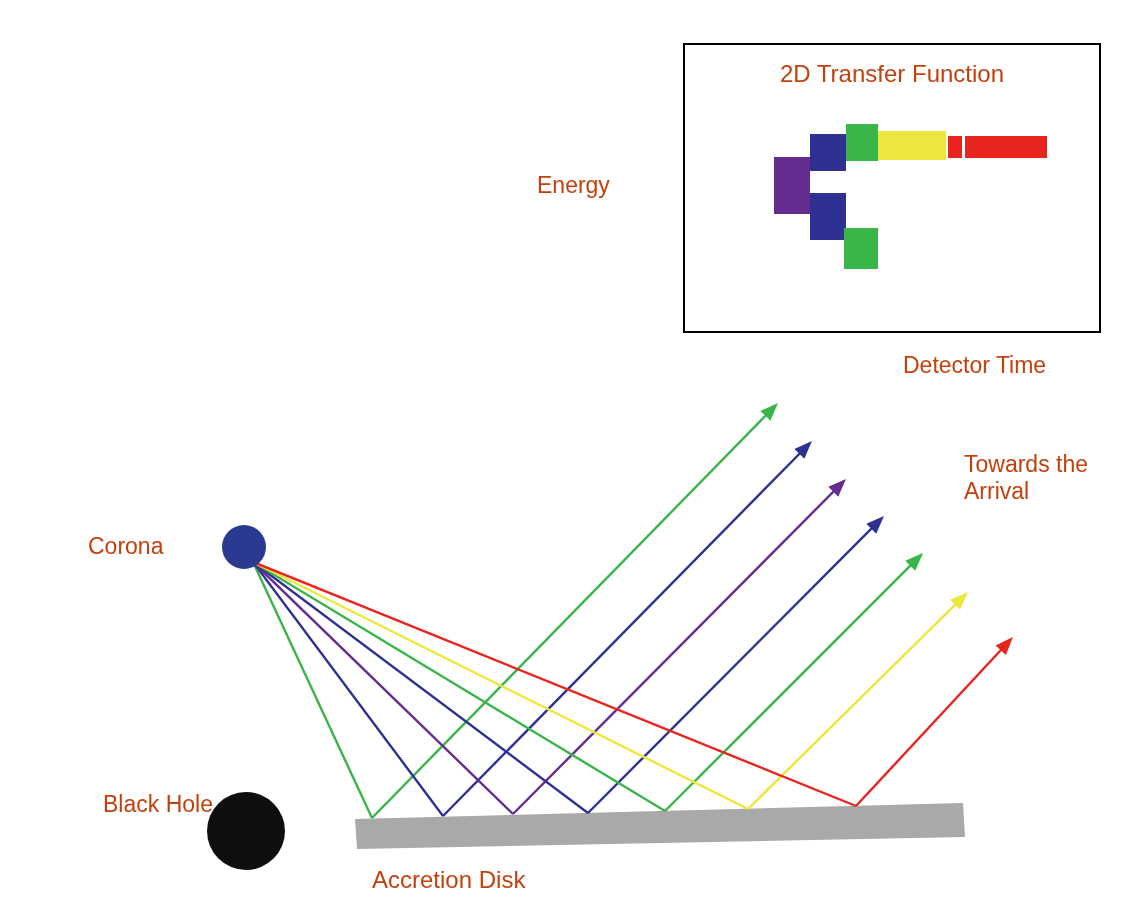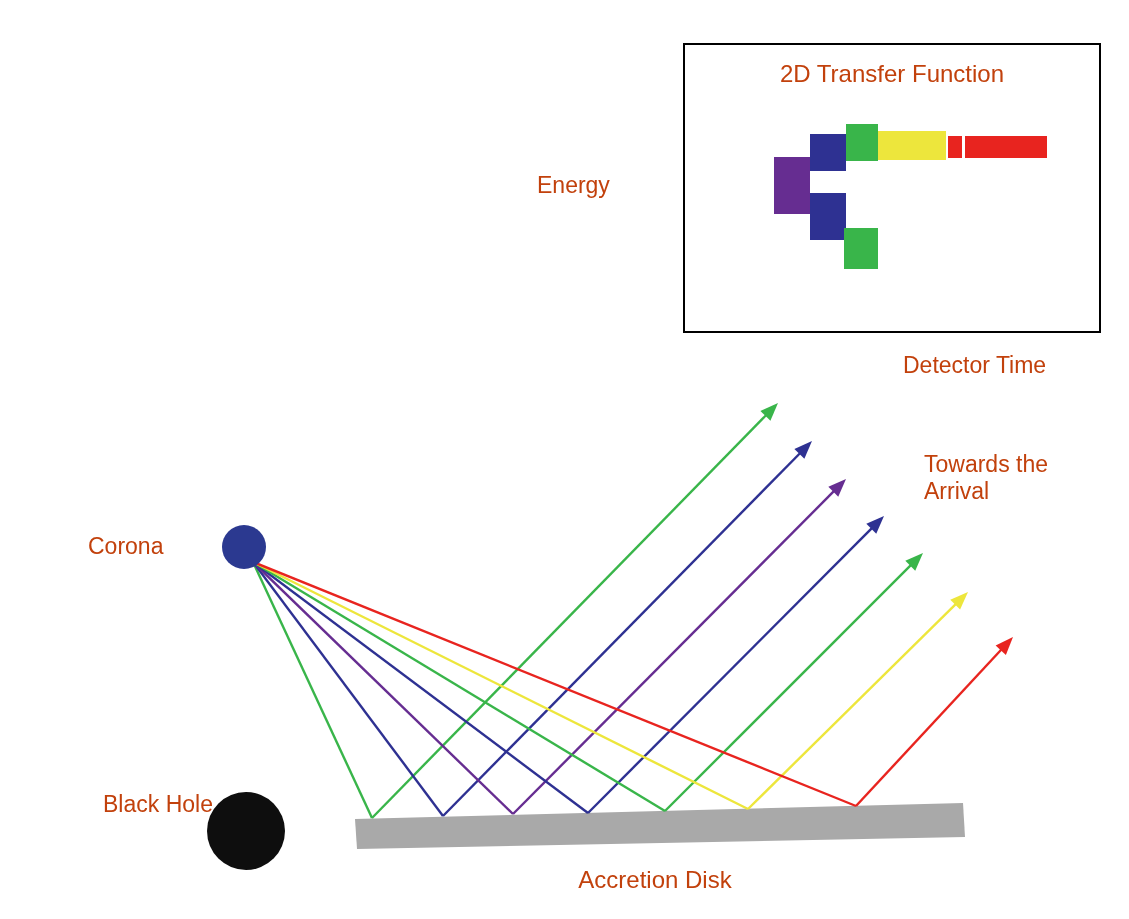--- a/index.html
+++ b/index.html
@@ -15,22 +15,22 @@
   .label{
     position:absolute;font-weight:400;color:#c2410c;z-index:3;white-space:nowrap;
   }
   .fs23{font-size:23px;}
   .fs24{font-size:24px;}
   .transfer-title{left:683px;top:60px;width:418px;text-align:center;}
   .energy-label{left:537px;top:164px;margin-top:8px;}
   .arrival-label{left:903px;top:352px;}
   .corona-label{left:88px;top:533px;}
   .blackhole-label{left:103px;top:743px;margin-top:48px;}
-  .detector-label{left:924px;top:451px;line-height:27px;}
-  .accretion-label{left:350px;top:866px;width:610px;text-align:center;white-space:normal;}
+  .detector-label{left:964px;top:451px;line-height:27px;}
+  .accretion-label{left:372px;top:866px;width:610px;white-space:normal;}
 </style>
 </head>
 <body>
 
 <div class="canvas">
 
   <div class="inset-box"></div>
 
   <svg id="diagram-svg" width="1129" height="919" viewBox="0 0 1129 919">
       <polygon points="355,819 963,803 965,837 357,849" fill="#A9A9A9"></polygon>

